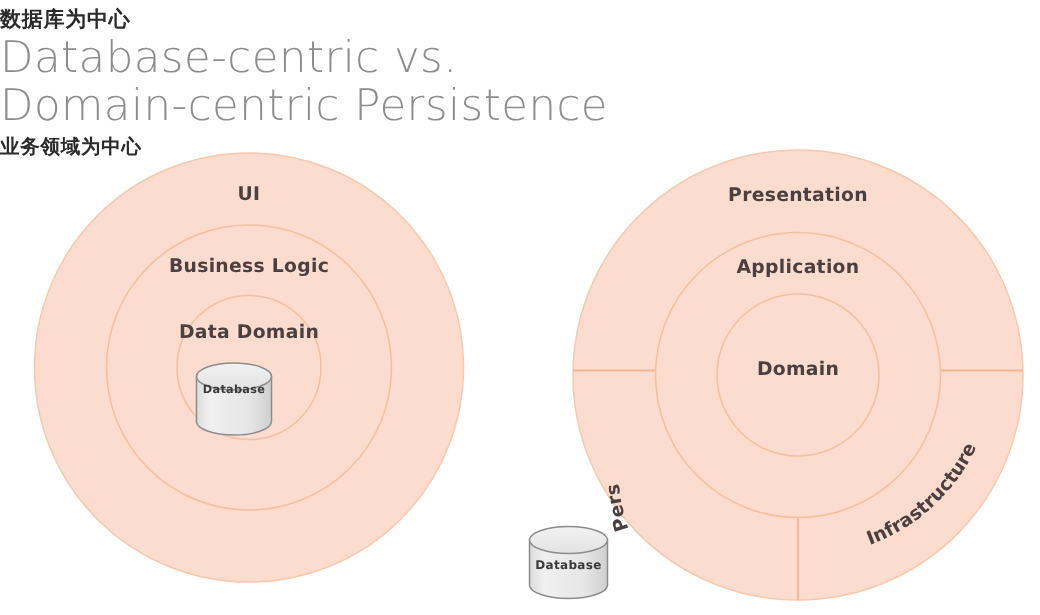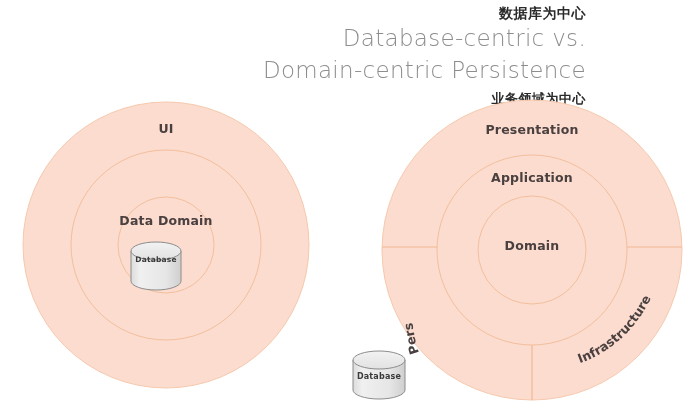--- a/index.html
+++ b/index.html
@@ -8,34 +8,33 @@
     background:#ffffff;
     font-family:"DejaVu Sans","Liberation Sans",sans-serif;
     overflow:hidden;
     position:relative;
   }
   #stage{position:absolute;left:0;top:0;width:693px;height:410px;}
 
   
   .title-wrap{
     position:absolute;left:0;top:0;width:562px;
-    text-align:right;
+    text-align:left;
     pointer-events:none;
-    padding-left:24px;
   }
   .cn-top{
     font-size:14px;
     color:#2b2b2b;
     font-weight:700;
     line-height:18px;
     margin-top:4px;
     letter-spacing:.5px;
   }
   .title-main{
-    font-size:23px;
+    font-size:29px;
     line-height:31px;
     color:#8d8d8d;
     font-weight:300;
     letter-spacing:.3px;
     margin-top:1px;
   }
   .cn-bottom{
     font-size:13px;
     color:#2b2b2b;
     font-weight:700;
@@ -123,20 +122,21 @@
       </text>
     </g>
 
     <g>
       <path d="M 353 360 L 353 390 A 26 9 0 0 0 405 390 L 405 360 Z" fill="url(#cylBody)" stroke="#8c8c8c" stroke-width="1"></path>
       <ellipse cx="379" cy="360" rx="26" ry="9" fill="url(#cylTop)" stroke="#8c8c8c" stroke-width="1"></ellipse>
     </g>
   </svg>
 
   <div class="ring-label" style="left:166px;top:121px;">UI</div>
+  <div class="ring-label" style="left:166px;top:169px;">Business Logic</div>
   <div class="ring-label" style="left:166px;top:213px;">Data Domain</div>
   <div class="ring-label small" style="left:156px;top:255px;font-size:7.5px;color:#3a3a3a;">Database</div>
 
   <div class="ring-label" style="left:532px;top:170px;">Application</div>
   <div class="ring-label" style="left:532px;top:122px;">Presentation</div>
   <div class="ring-label" style="left:532px;top:238px;">Domain</div>
 
   <div class="ring-label small" style="left:379px;top:372px;font-size:8px;color:#3a3a3a;">Database</div>
 
 </div>

